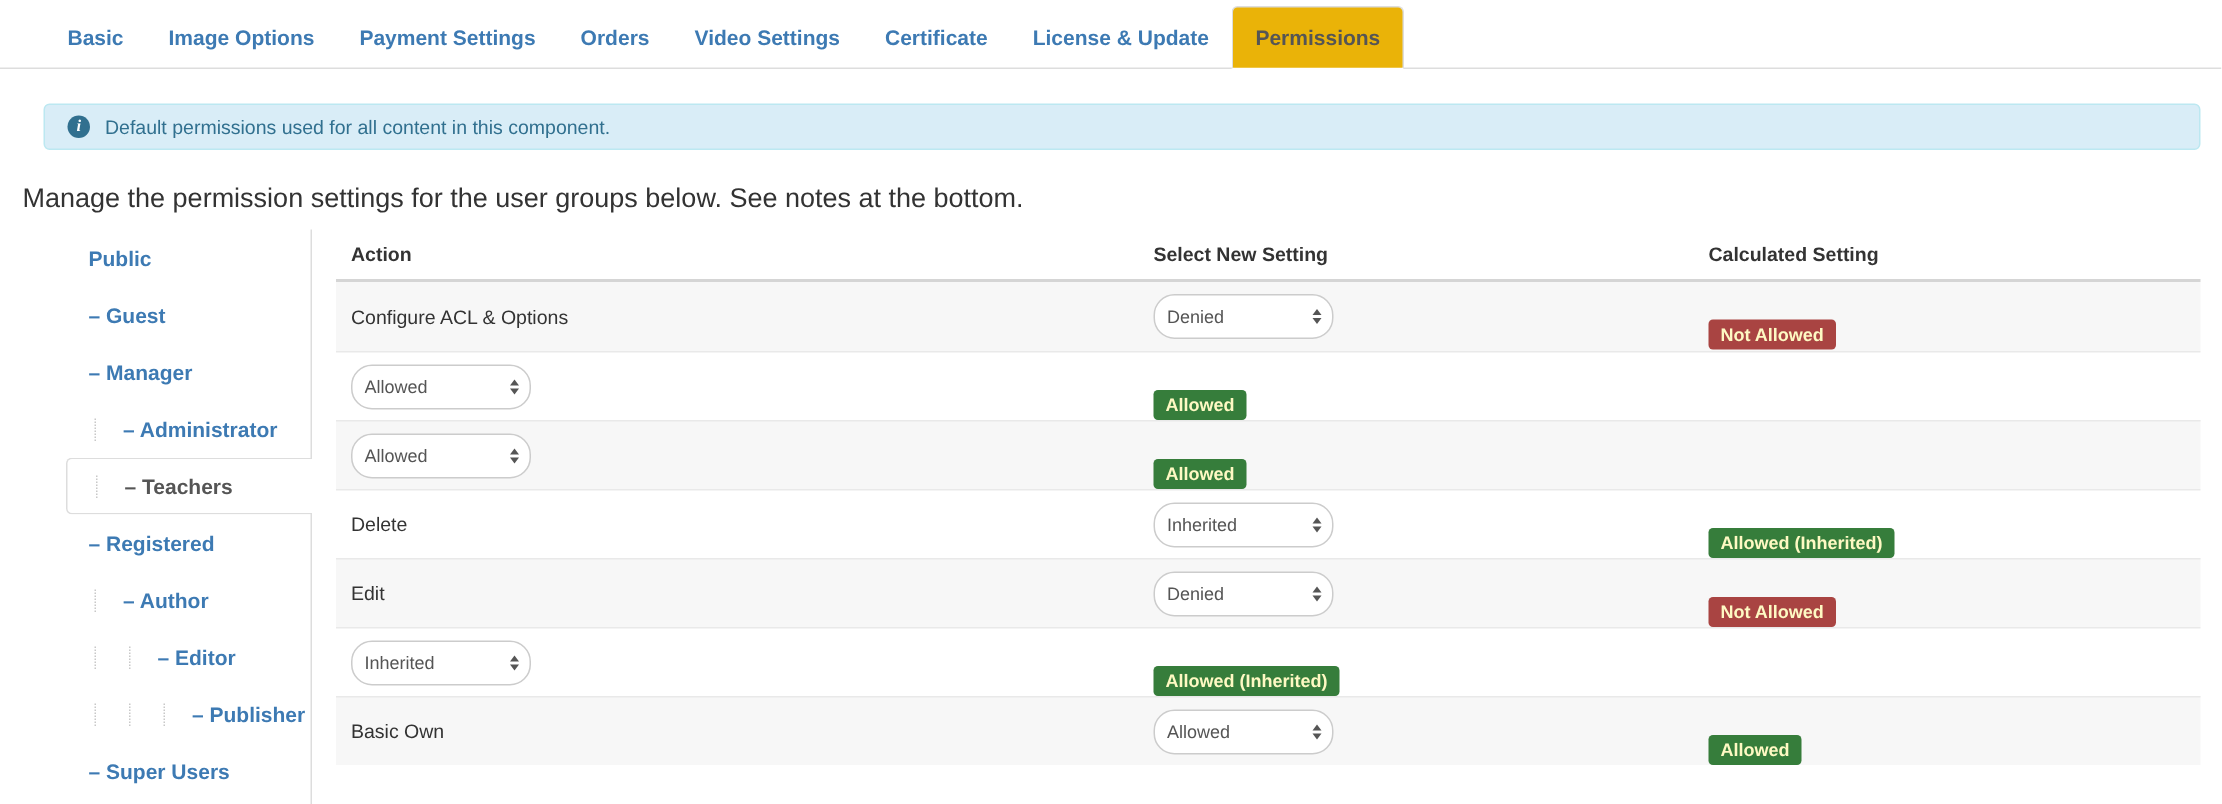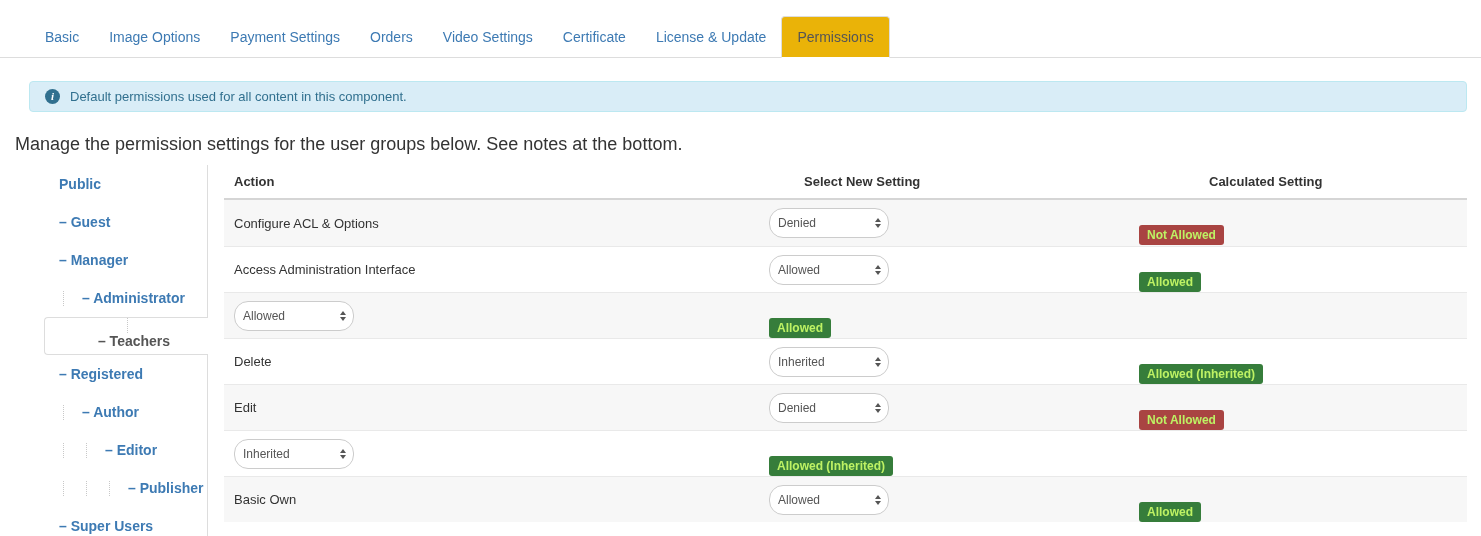--- a/index.html
+++ b/index.html
@@ -7,22 +7,23 @@
   body {
     width: 1481px; height: 536px; overflow: hidden;
     background: #fff;
     font-family: "Liberation Sans", sans-serif;
     color: #333;
   }
 
   
   .tabbar {
     display: flex; align-items: flex-end;
-    height: 58px; padding-left: 30px;
+    height: 46px; padding-left: 30px;
     border-bottom: 1px solid #ddd;
+    font-weight: bold;
   }
   .tab {
     font-size: 14px; padding: 12px 15px;
     color: #3d7ab3; text-decoration: none; cursor: pointer;
     white-space: nowrap;
   }
   .tab.active {
     color: #555; background: #eab308; cursor: default;
     border: 1px solid #ddd; border-bottom: 1px solid #fff;
     border-radius: 4px 4px 0 0; margin-bottom: -1px;
@@ -61,31 +62,31 @@
   }
   .group-item .group-label { color: #3d7ab3; text-decoration: none; }
   .tier {
     width: 19px; height: 15px; margin-left: 4px;
     border-left: 1px dotted #c8c8c8;
   }
   .group-item.active {
     position: relative; z-index: 2;
     margin-left: 30px; padding-left: 15px;
     background: #fff; border: 1px solid #ddd; border-right: none;
-    border-radius: 4px 0 0 4px; cursor: default; flex-direction: column;
+    border-radius: 4px 0 0 4px; cursor: default;
   }
   .group-item.active .group-label { color: #555; }
 
   
   .table-area { flex: 1; margin-left: 16px; font-size: 13px; }
   .thead, .trow {
     display: grid; grid-template-columns: 535px 370px 1fr;
     align-items: center;
   }
-  .thead { height: 35px; font-weight: bold; color: #333; border-bottom: 2px solid #d5d5d5; gap: 35px; }
+  .thead { height: 35px; font-weight: bold; color: #333; border-bottom: 2px solid #d5d5d5; }
   .cell { padding-left: 10px; }
   .trow { height: 46px; border-top: 1px solid #e9e9e9; }
   .tbody .trow:first-child { border-top: none; }
   .tbody .trow:nth-child(odd) { background: #f7f7f7; }
 
   
   .select-wrap { position: relative; display: inline-block; width: 120px; }
   .select-wrap select {
     width: 120px; height: 30px;
     border: 1px solid #ccc; border-radius: 14px;
@@ -100,21 +101,21 @@
     display: flex; flex-direction: column; gap: 2px; pointer-events: none;
   }
   .arrow-up, .arrow-down { display: block; width: 0; height: 0;
     border-left: 3.5px solid transparent; border-right: 3.5px solid transparent; }
   .arrow-up   { border-bottom: 4px solid #555; }
   .arrow-down { border-top: 4px solid #555; }
 
   
   .badge {
     display: inline-block; padding: 3px 8px; border-radius: 3px;
-    color: #bef264; font-size: 12px; font-weight: bold; line-height: 14px;
+    color: #fef9c3; font-size: 12px; font-weight: bold; line-height: 14px;
     white-space: nowrap;
     margin-top: 24px;
   }
   .badge.allowed { background: #367d3b; }
   .badge.denied  { background: #a94442; }
 </style>
 </head>
 <body>
 
 <div class="tabbar">
@@ -190,21 +191,20 @@
     <div class="tbody">
         <div class="trow">
           <div class="cell">Configure ACL &amp; Options</div>
           <div class="cell"><span class="select-wrap"><select><option>Denied</option></select><span class="arrows">
                 <i class="arrow-up"></i>
                 <i class="arrow-down"></i>
               </span></span></div>
           <div class="cell"><span class="badge denied">Not Allowed</span></div>
         </div>
         <div class="trow">
-          <div class="cell">Access Administration Interface</div>
           <div class="cell"><span class="select-wrap"><select><option>Allowed</option></select><span class="arrows">
                 <i class="arrow-up"></i>
                 <i class="arrow-down"></i>
               </span></span></div>
           <div class="cell"><span class="badge allowed">Allowed</span></div>
         </div>
         <div class="trow">
           <div class="cell"><span class="select-wrap"><select><option>Allowed</option></select><span class="arrows">
                 <i class="arrow-up"></i>
                 <i class="arrow-down"></i>

